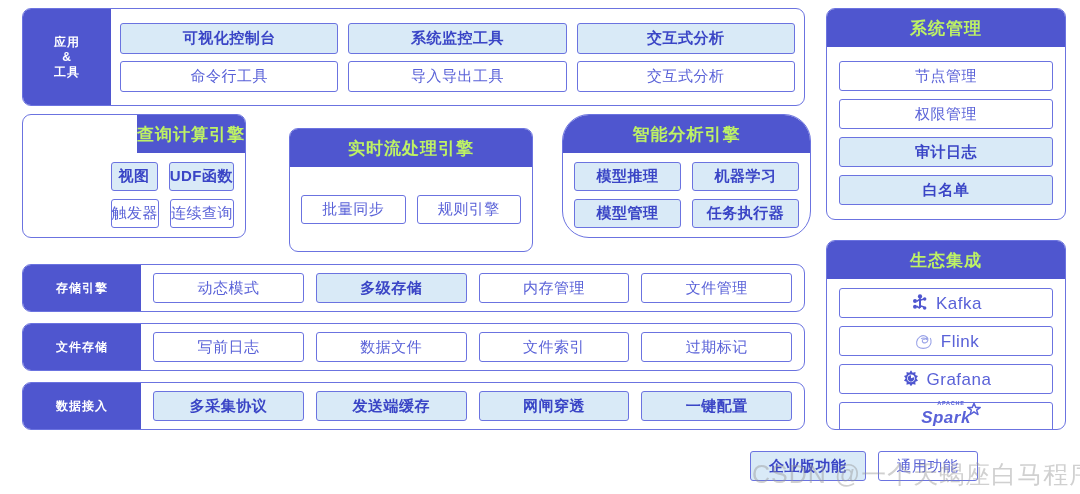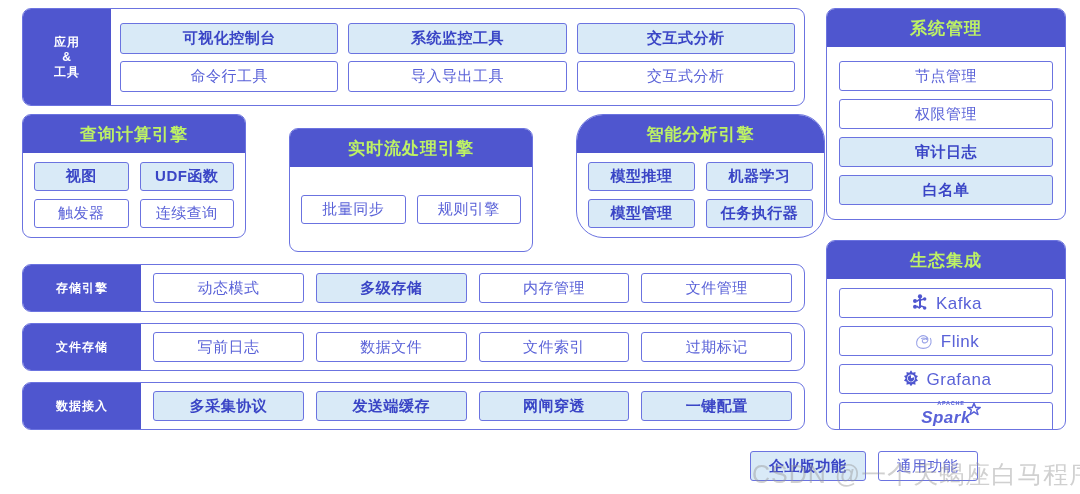--- a/index.html
+++ b/index.html
@@ -190,21 +190,21 @@
         <div class="cell ent">交互式分析</div>
       </div>
       <div class="line">
         <div class="cell">命令行工具</div>
         <div class="cell">导入导出工具</div>
         <div class="cell">交互式分析</div>
       </div>
     </div>
   </div>
 
-  <div class="panel" style="left:22px; top:114px; width:224px; height:124px;">
+  <div class="panel" style="left:22px; top:114px; width:224px; height:124px;align-items:flex-end;">
     <div class="panel-head">查询计算引擎</div>
     <div class="panel-body">
       <div class="line">
         <div class="cell ent">视图</div>
         <div class="cell ent">UDF函数</div>
       </div>
       <div class="line">
         <div class="cell">触发器</div>
         <div class="cell">连续查询</div>
       </div>
@@ -214,21 +214,21 @@
   <div class="panel" style="left:289px; top:128px; width:244px; height:124px;">
     <div class="panel-head">实时流处理引擎</div>
     <div class="panel-body">
       <div class="line">
         <div class="cell">批量同步</div>
         <div class="cell">规则引擎</div>
       </div>
     </div>
   </div>
 
-  <div class="panel" style="left:576px; top:114px; width:249px; height:124px;border-radius:27px;">
+  <div class="panel" style="left:562px; top:114px; width:249px; height:124px;border-radius:27px;">
     <div class="panel-head">智能分析引擎</div>
     <div class="panel-body">
       <div class="line">
         <div class="cell ent">模型推理</div>
         <div class="cell ent">机器学习</div>
       </div>
       <div class="line">
         <div class="cell ent">模型管理</div>
         <div class="cell ent">任务执行器</div>
       </div>

